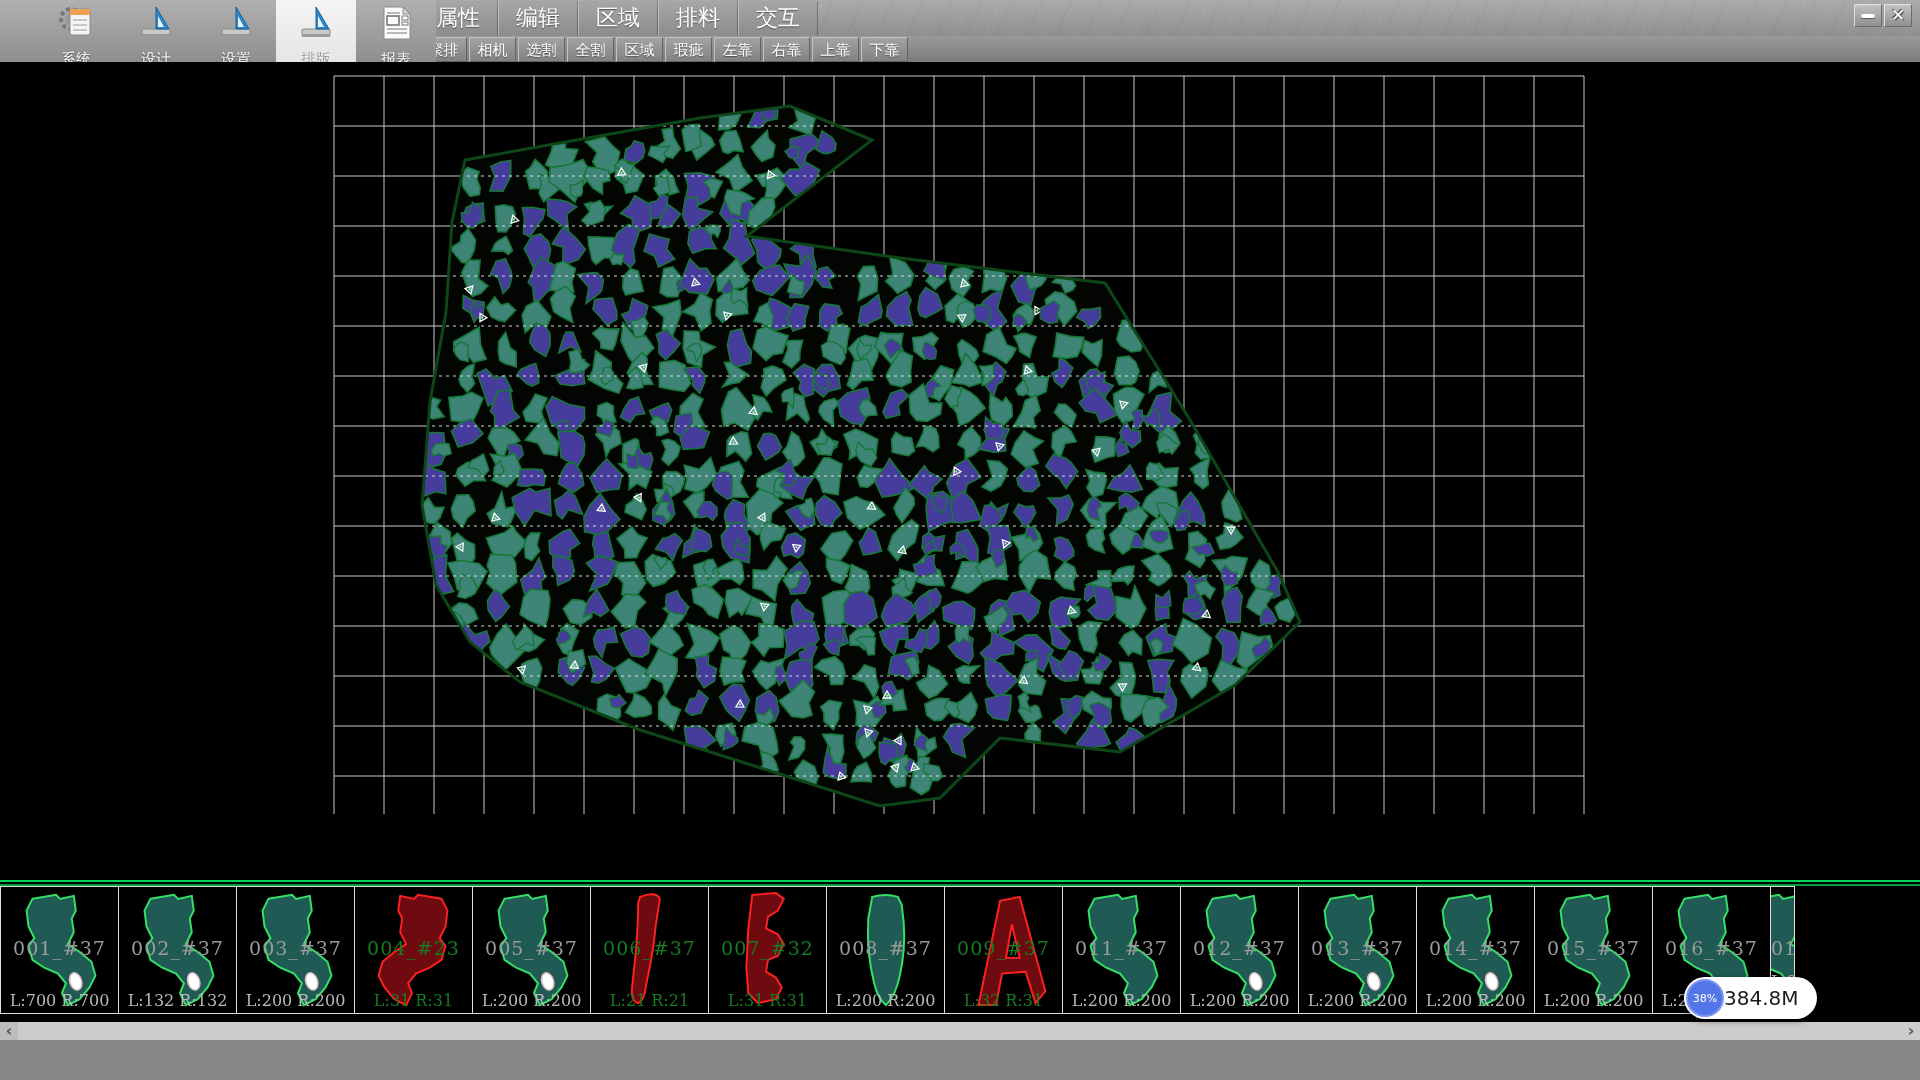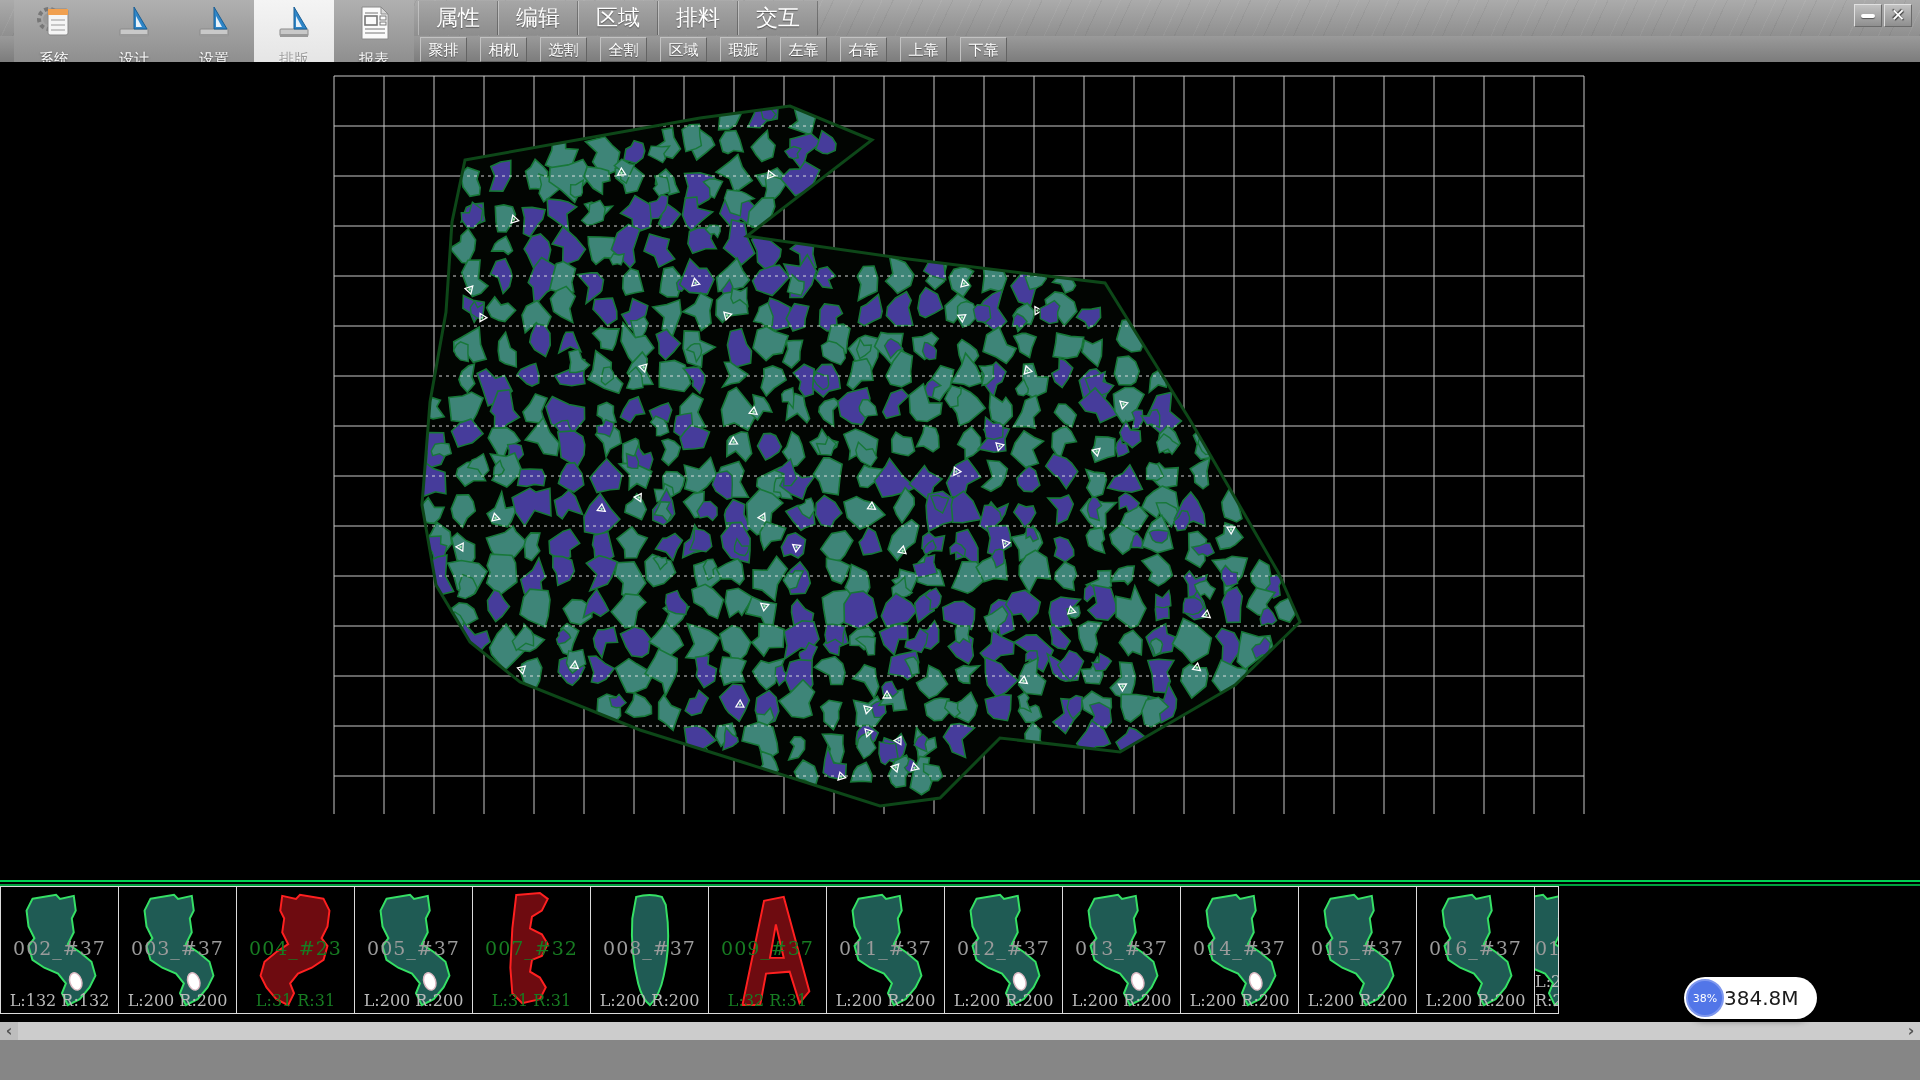--- a/index.html
+++ b/index.html
@@ -12,39 +12,39 @@
     background-image:repeating-linear-gradient(115deg,transparent 0 16px,rgba(255,255,255,.06) 16px 17px,transparent 17px 26px,rgba(0,0,0,.05) 26px 27px),linear-gradient(#ababab,#8f8f8f);}
   #toolbar2{position:absolute;left:0;top:36px;width:1920px;height:26px;
     background:linear-gradient(#9a9a9a,#7c7c7c);border-bottom:1px solid #5f5f5f;}
 
   #menurow{position:absolute;left:418px;top:0;height:36px;display:flex;}
   .menu-btn{width:78px;height:34px;margin-top:1px;line-height:33px;text-align:center;
     color:#fff;font-size:22px;text-shadow:0 1px 1px rgba(0,0,0,.45);
     background:linear-gradient(#a6a6a6,#8d8d8d);
     border-left:1px solid rgba(255,255,255,.35);border-right:1px solid rgba(0,0,0,.28);
     cursor:default;}
-  #toolrow{position:absolute;left:420px;top:37px;height:25px;display:flex;gap:13px;}
+  #toolrow{position:absolute;left:420px;top:37px;height:25px;display:flex;gap:2px;}
   .tool-btn{width:47px;height:25px;line-height:24px;text-align:center;color:#fff;font-size:15px;
     text-shadow:0 1px 1px rgba(0,0,0,.45);
     background:linear-gradient(#a3a3a3,#828282);
     border:1px solid;border-color:#c2c2c2 #636363 #636363 #c2c2c2;box-sizing:border-box;}
 
   .win-btn{position:absolute;top:4px;width:26px;height:21px;
     background:linear-gradient(#c2c2c2,#8f8f8f);
     border:1px solid;border-color:#e0e0e0 #6a6a6a #6a6a6a #e0e0e0;
     display:flex;align-items:center;justify-content:center;}
   #btn-min{right:38px;}
   #btn-close{right:8px;}
   #btn-min .glyph{width:14px;height:4px;background:#fff;border-radius:2px;box-shadow:0 1px 1px #555;}
   #btn-close .glyph{color:#fff;font-weight:bold;font-size:17px;line-height:17px;
     text-shadow:1px 1px 1px #444,-1px -1px 1px #444;}
 
   
-  #leftnav{position:absolute;left:14px;top:0;width:400px;height:71px;display:flex;
-    background:linear-gradient(#b0b0b0,#8a8a8a);}
+  #leftnav{position:absolute;left:0;top:0;width:400px;height:71px;display:flex;
+    background:linear-gradient(#b0b0b0,#8a8a8a);padding-left:36px;}
   .nav-cell{width:80px;height:71px;position:relative;text-align:center;}
   .nav-cell.active{background:linear-gradient(#f4f4f4,#e3e3e3);}
   .nav-cell svg{position:absolute;left:50%;top:3px;transform:translateX(-50%);}
   .nav-label{position:absolute;bottom:2px;width:100%;font-size:15px;color:#fdfdfd;
     text-shadow:0 1px 2px rgba(60,60,60,.9);}
   .nav-cell.active .nav-label{color:#9a9a9a;text-shadow:0 1px 0 #fff;}
 
   
   #canvas{position:absolute;left:0;top:62px;width:1920px;height:818px;background:#000;}
 
@@ -924,20 +924,28 @@
     <div class="l1"></div>
       <div class="l2"></div>
       <div class="l3"></div>
   </div>
   <div id="thumbstrip">
       <div class="thumb-cell">
         <svg width="104" height="122" viewBox="0 0 100 124">
           <path d="M22,10 L46,6 L50,10 L64,7 L66,22 L62,30 L64,44 L58,56 L70,64 L82,74 L86,88 L80,100 L70,112 L58,118 L52,106 L56,96 L48,86 L34,80 L22,72 L18,58 L24,50 L18,38 L16,22 Z" fill="#1f5b54" stroke="#35e065" stroke-width="2" fill-rule="evenodd"></path>
           <ellipse cx="66" cy="94" rx="6" ry="9" transform="rotate(-18 66 94)" fill="#fff" stroke="#dcb8c2" stroke-width="1.5"></ellipse>
         </svg>
+        <div class="thumb-name">001_#37</div>
+        <div class="thumb-lr">L:700 R:700</div>
+      </div>
+      <div class="thumb-cell">
+        <svg width="104" height="122" viewBox="0 0 100 124">
+          <path d="M22,10 L46,6 L50,10 L64,7 L66,22 L62,30 L64,44 L58,56 L70,64 L82,74 L86,88 L80,100 L70,112 L58,118 L52,106 L56,96 L48,86 L34,80 L22,72 L18,58 L24,50 L18,38 L16,22 Z" fill="#1f5b54" stroke="#35e065" stroke-width="2" fill-rule="evenodd"></path>
+          <ellipse cx="66" cy="94" rx="6" ry="9" transform="rotate(-18 66 94)" fill="#fff" stroke="#dcb8c2" stroke-width="1.5"></ellipse>
+        </svg>
         <div class="thumb-name">002_#37</div>
         <div class="thumb-lr">L:132 R:132</div>
       </div>
       <div class="thumb-cell">
         <svg width="104" height="122" viewBox="0 0 100 124">
           <path d="M22,10 L46,6 L50,10 L64,7 L66,22 L62,30 L64,44 L58,56 L70,64 L82,74 L86,88 L80,100 L70,112 L58,118 L52,106 L56,96 L48,86 L34,80 L22,72 L18,58 L24,50 L18,38 L16,22 Z" fill="#1f5b54" stroke="#35e065" stroke-width="2" fill-rule="evenodd"></path>
           <ellipse cx="66" cy="94" rx="6" ry="9" transform="rotate(-18 66 94)" fill="#fff" stroke="#dcb8c2" stroke-width="1.5"></ellipse>
         </svg>
         <div class="thumb-name">003_#37</div>
         <div class="thumb-lr">L:200 R:200</div>
@@ -949,20 +957,27 @@
         <div class="thumb-name">004_#23</div>
         <div class="thumb-lr">L:31 R:31</div>
       </div>
       <div class="thumb-cell">
         <svg width="104" height="122" viewBox="0 0 100 124">
           <path d="M22,10 L46,6 L50,10 L64,7 L66,22 L62,30 L64,44 L58,56 L70,64 L82,74 L86,88 L80,100 L70,112 L58,118 L52,106 L56,96 L48,86 L34,80 L22,72 L18,58 L24,50 L18,38 L16,22 Z" fill="#1f5b54" stroke="#35e065" stroke-width="2" fill-rule="evenodd"></path>
           <ellipse cx="66" cy="94" rx="6" ry="9" transform="rotate(-18 66 94)" fill="#fff" stroke="#dcb8c2" stroke-width="1.5"></ellipse>
         </svg>
         <div class="thumb-name">005_#37</div>
         <div class="thumb-lr">L:200 R:200</div>
+      </div>
+      <div class="thumb-cell red">
+        <svg width="104" height="122" viewBox="0 0 100 124">
+          <path d="M40,8 Q56,2 60,10 L56,36 Q54,58 50,78 L46,98 Q44,114 38,116 Q30,114 32,98 L36,60 Q38,32 38,14 Z" fill="#6e0b10" stroke="#ff2020" stroke-width="2" fill-rule="evenodd"></path>
+        </svg>
+        <div class="thumb-name">006_#37</div>
+        <div class="thumb-lr">L:21 R:21</div>
       </div>
       <div class="thumb-cell red">
         <svg width="104" height="122" viewBox="0 0 100 124">
           <path d="M34,6 L58,4 L66,10 L60,22 L50,28 L48,40 L60,46 L66,56 L60,68 L50,72 L48,84 L58,90 L64,100 L58,112 L40,116 L30,106 L28,80 L30,40 Z" fill="#6e0b10" stroke="#ff2020" stroke-width="2" fill-rule="evenodd"></path>
         </svg>
         <div class="thumb-name">007_#32</div>
         <div class="thumb-lr">L:31 R:31</div>
       </div>
       <div class="thumb-cell">
         <svg width="104" height="122" viewBox="0 0 100 124">

